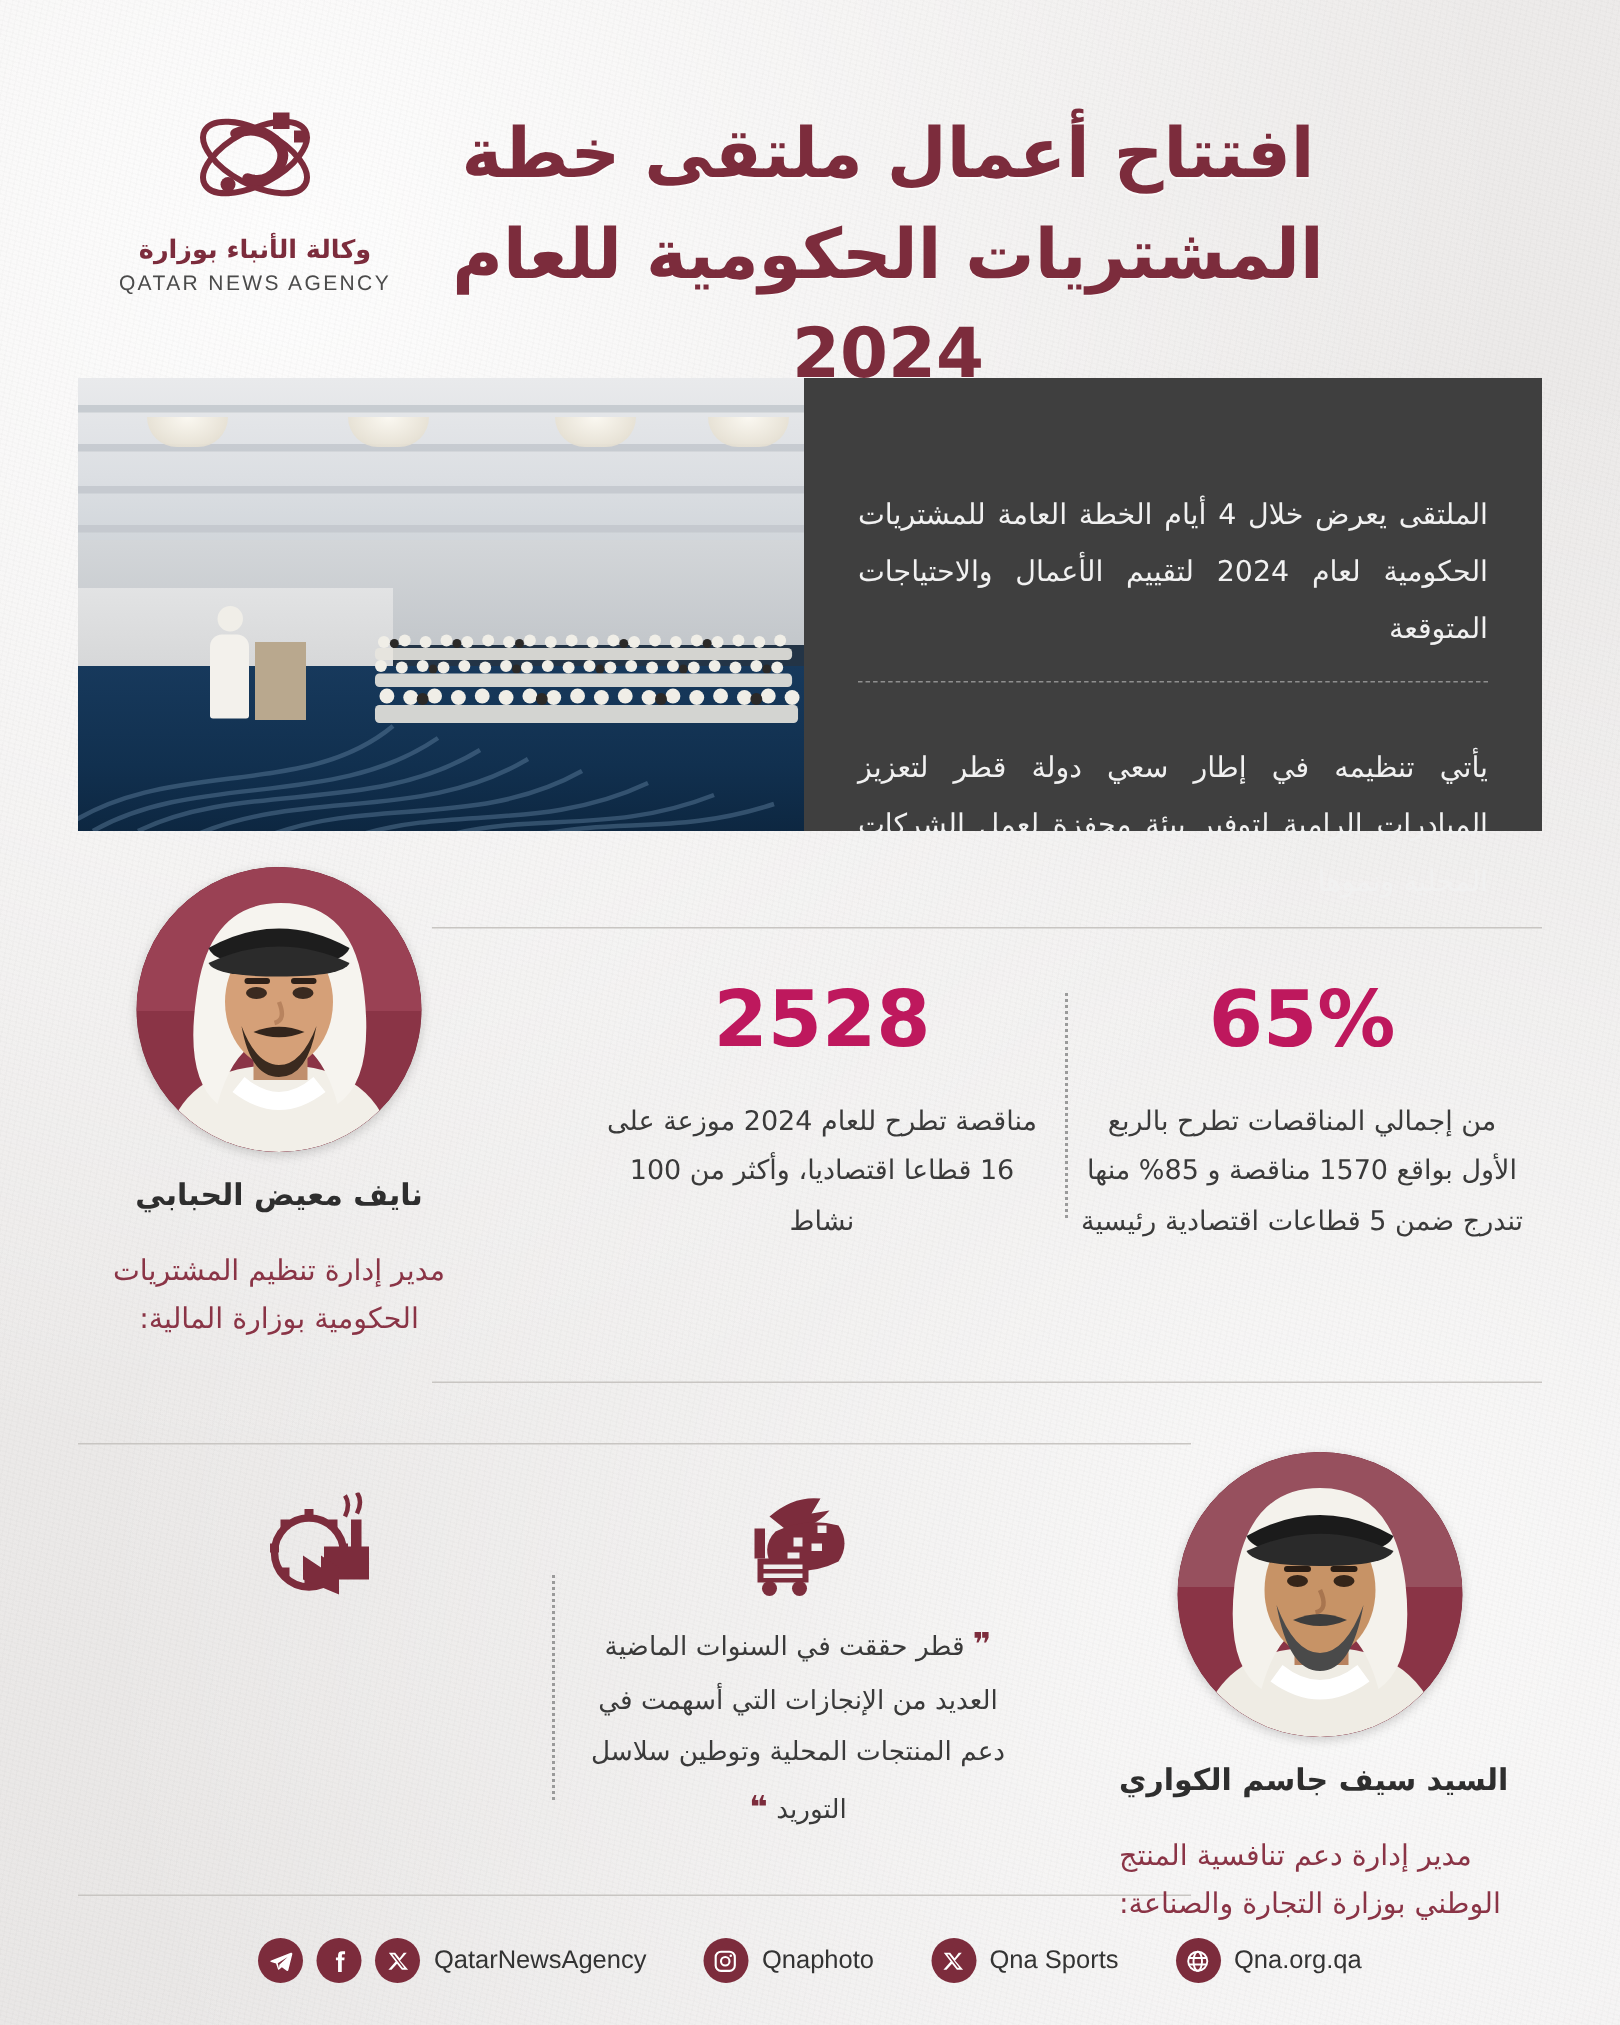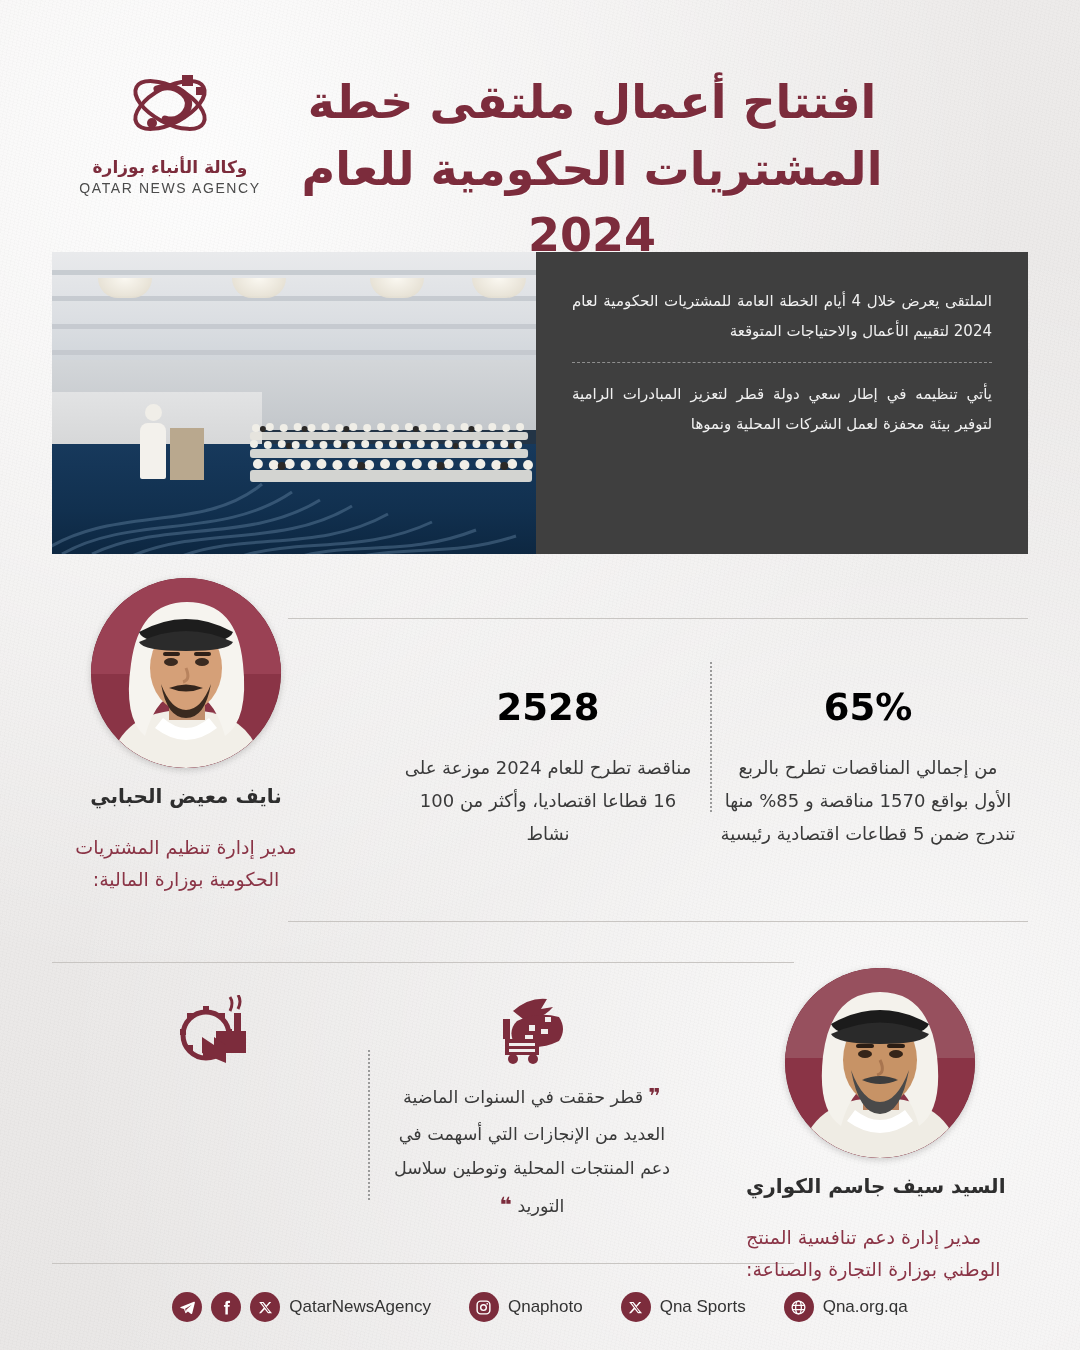--- a/index.html
+++ b/index.html
@@ -57,22 +57,23 @@
   }
   .hero-photo {
     width: 484px; height: 302px; position: relative; overflow: hidden;
     background: #233446;
   }
   .hero-text {
     width: 492px; height: 302px; background: #3f3f3f; color: #fff;
     padding: 34px 36px 28px 36px; position: relative;
   }
   .hero-p {
-    font-size: 15px; line-height: 2.0; text-align: justify; color: #f1f1f1;
+    font-size: 19px; line-height: 2.0; text-align: justify; color: #f1f1f1;
     letter-spacing: 0.2px;
+    margin-top: 38px;
   }
   .hero-divider {
     border: 0; border-top: 1px dashed #8f8f8f; margin: 16px 0 16px 0;
   }
 
   
   .ceiling { position:absolute; top:0; left:0; right:0; height:118px;
     background: linear-gradient(180deg, #e9eaec 0%, #dcdfe3 55%, #cfd4d9 100%); }
   .ceil-beam { position:absolute; height:5px; background:#c2c7cd; opacity:.85; }
   .wall { position:absolute; top:108px; left:0; right:0; height:70px;
@@ -101,23 +102,22 @@
   }
   .rule-bottom {
     position:absolute; bottom: -4px; right: 0; width: 740px; height:1px; background:#c8c5c2;
   }
   .stat {
     position:absolute; top: 34px; width: 300px; text-align: center;
   }
   .stat-a { right: 10px; }
   .stat-b { right: 330px; }
   .stat-num {
-    font-size: 37px; font-weight: bold; color: #000000; line-height: 1.1;
+    font-size: 52px; font-weight: bold; color: #be185d; line-height: 1.1;
     font-family: "DejaVu Sans", sans-serif;
-    margin-top: 36px;
   }
   .stat-desc {
     margin-top: 22px; font-size: 18px; line-height: 1.85; color: #3a3a3a; text-align: center;
   }
   .stat-sep {
     position: absolute; top: 44px; right: 316px; width: 0; height: 150px;
     border-right: 2px dotted #9a9a9a;
   }
   .person-card {
     position:absolute; top: -40px; left: 0; width: 268px; text-align:center;

